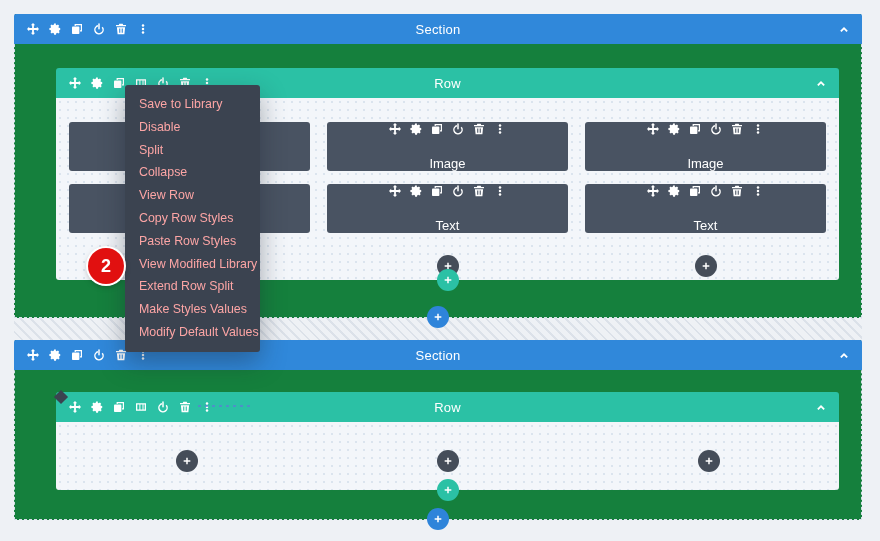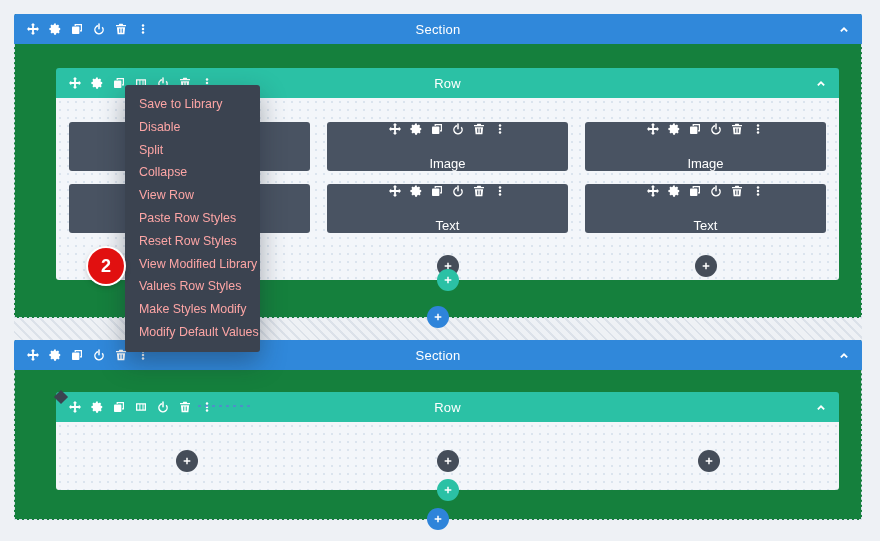--- a/index.html
+++ b/index.html
@@ -578,24 +578,24 @@
         </svg>
       </button>
   </div>
 
   <ul class="menu" id="context-menu">
       <li>Save to Library</li>
       <li>Disable</li>
       <li>Split</li>
       <li>Collapse</li>
       <li>View Row</li>
+      <li>Copy Row Styles</li>
       <li>Paste Row Styles</li>
-      <li>Reset Row Styles</li>
       <li>View Modified Library</li>
-      <li>Values Row Styles</li>
-      <li>Make Styles Modify</li>
+      <li>Extend Row Split</li>
+      <li>Make Styles Values</li>
       <li>Modify Default Values</li>
     </ul>
   <div class="menu-tail"></div>
   <div class="drag-dots"></div>
 
   <div class="badge">2</div>
 </div>
 
 </body></html>

